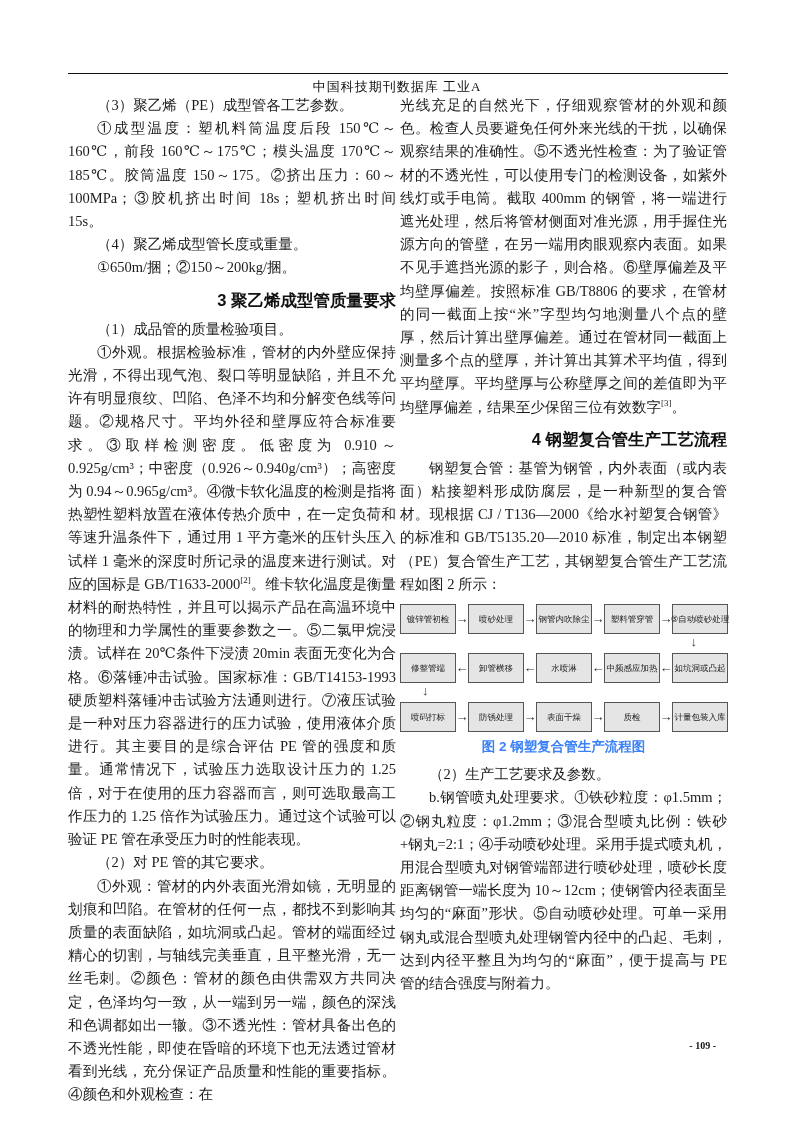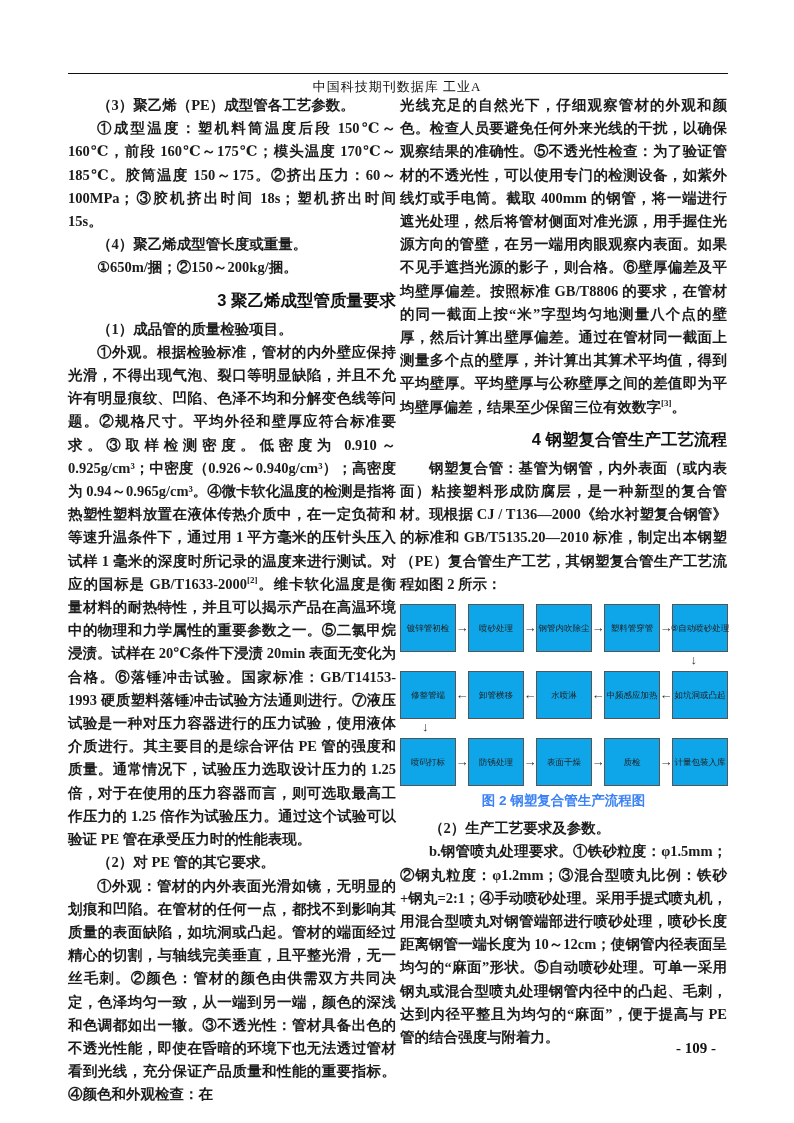--- a/index.html
+++ b/index.html
@@ -20,36 +20,36 @@
     margin-top:24px;
   }
   .hdr-rule{
     position:absolute;top:73px;left:68px;width:660px;
     border-bottom:1.6px solid #111;height:0;
   }
   
   .col{position:absolute;top:94px;font-size:14.5px;line-height:23.2px;text-align:justify;text-justify:inter-character;}
   .col-left{left:68px;width:328px;}
   .col-right{left:400px;width:327px;}
-  .para{margin:0;text-indent:2em;font-weight:bold;}
+  .para{margin:0;text-indent:2em;}
   .para.noindent{text-indent:0;}
   .para sup{font-size:9px;line-height:0;}
   .sec-heading{
     font-family:"Liberation Sans","DejaVu Sans",sans-serif;
     font-weight:bold;font-size:16.5px;color:#111;
     margin:9px 0 7px 0;text-align:right;line-height:22px;
   }
   
   .flowchart{margin:8px 0 2px 0;}
   .fc-row{display:flex;align-items:stretch;justify-content:space-between;}
   .fc-box{
-    border:1px solid #555;background:#0ea5e9;color:#222;
+    border:1px solid #555;background:#e5e5e5;color:#222;
     font-family:"Liberation Sans","DejaVu Sans",sans-serif;
     font-size:8.5px;line-height:10px;
-    padding:18px 3px;white-space:nowrap;text-align:center;
+    padding:9px 3px;white-space:nowrap;text-align:center;
     display:flex;align-items:center;justify-content:center;
     min-width:48px;
   }
   .fc-arrow{
     flex:1;display:flex;align-items:center;justify-content:center;
     font-size:13px;color:#333;min-width:12px;
   }
   .fc-connector{position:relative;height:19px;}
   .fc-connector .down-arrow{
     position:absolute;top:-2px;font-size:13px;color:#333;line-height:19px;
@@ -57,21 +57,21 @@
   .fc-connector.side-right .down-arrow{right:30px;}
   .fc-connector.side-left .down-arrow{left:22px;}
   .fig-caption{
     font-family:"Liberation Sans","DejaVu Sans",sans-serif;
     font-weight:bold;font-size:13.5px;color:#3b82f6;
     text-align:center;margin:3px 0 5px 0;text-indent:0;
   }
   
   .page-number{
     position:absolute;top:1040px;right:78px;
-    font-size:15px;font-weight:bold;color:#111;
+    font-size:10px;font-weight:bold;color:#111;
     font-family:"Liberation Serif","DejaVu Serif",serif;
   }
 </style>
 </head>
 <body>
 
 <div class="sheet">
 
   <div class="hdr-title">中国科技期刊数据库  工业A</div>
   <div class="hdr-rule"></div>

